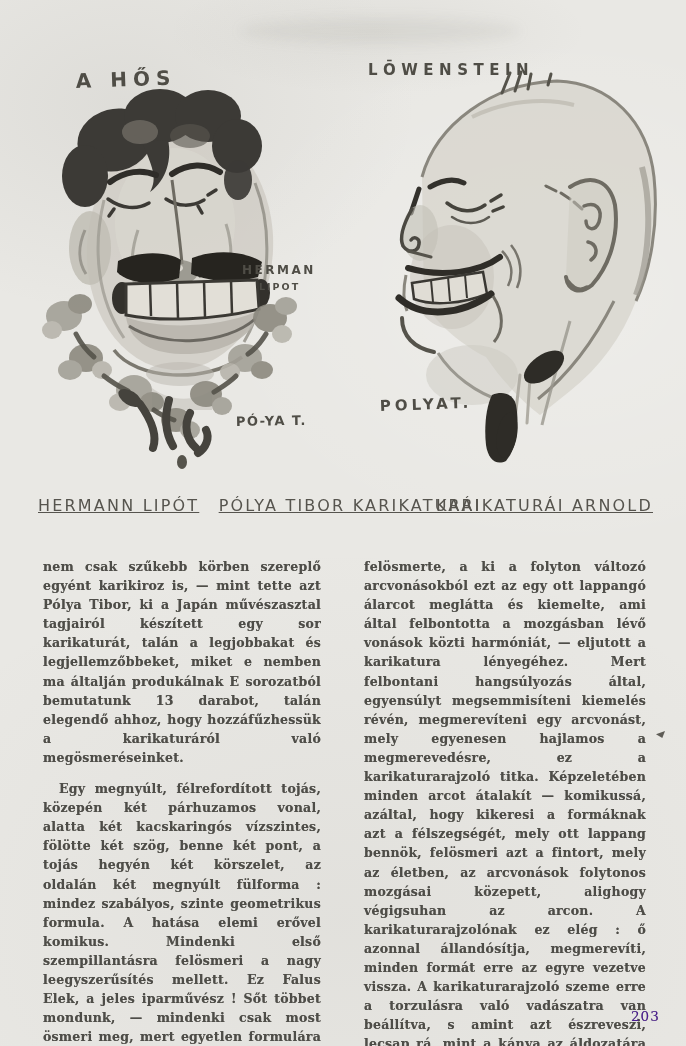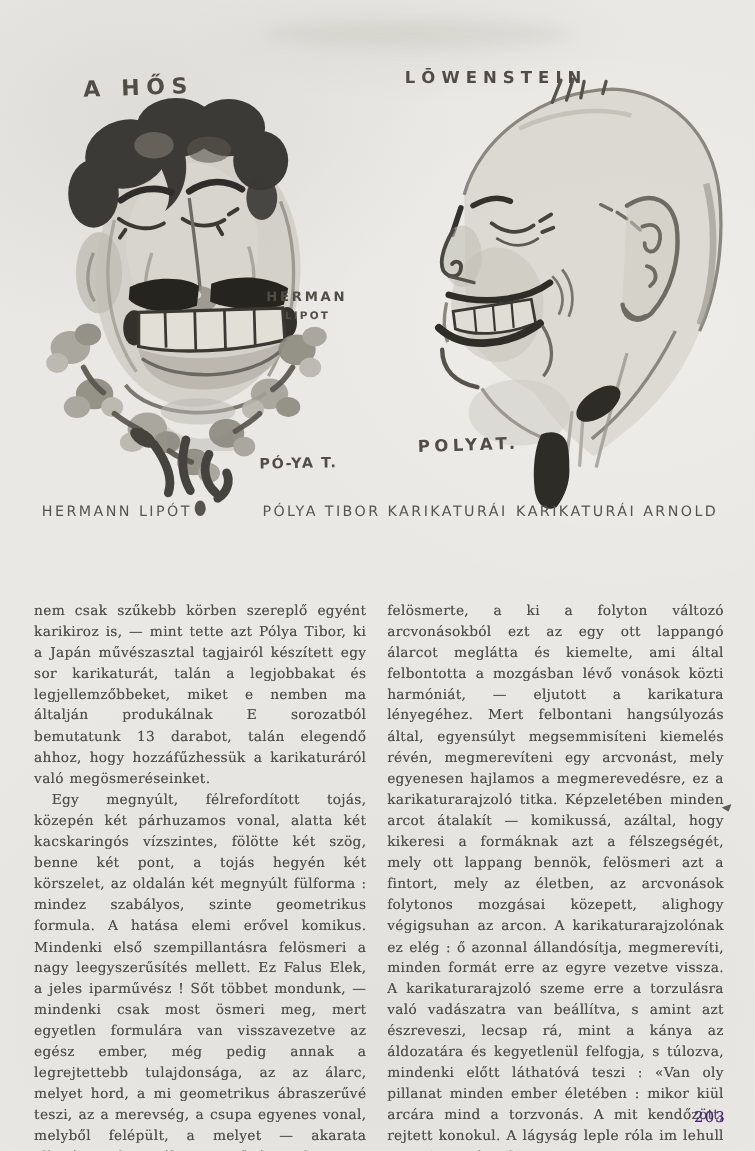--- a/index.html
+++ b/index.html
@@ -17,31 +17,32 @@
   .abs{position:absolute;}
 
   
   .col{
     position:absolute;top:545px;
     font-size:12.5px;line-height:19.1px;
     letter-spacing:0.25px;word-spacing:1px;
     text-align:justify;color:#4e4d48;
     text-shadow:0 0 0.35px rgba(60,58,52,0.55);
   }
-  .col p{margin:0;}
+  .col p{margin:12px;font-weight:bold;}
   .col p.indented{text-indent:16px;}
   .col-left{left:31px;width:302px;}
   .col-right{left:352px;width:306px;}
 
   
   .caption{
-    position:absolute;top:458px;
+    position:absolute;top:496px;
     font-family:"DejaVu Sans", sans-serif;
-    font-size:13px;letter-spacing:2.2px;color:#56544e;
+    font-size:16px;letter-spacing:2.2px;color:#56544e;
     white-space:nowrap;
+    text-decoration:underline;
   }
   .caption-left{left:38px;}
   .caption-center{left:350px;transform:translateX(-50%);}
   .caption-right{right:33px;}
 
   .page-number{
     position:absolute;left:631px;top:1008px;
     font-size:13.5px;letter-spacing:1px;color:#4c1d95;
     text-shadow:0 0 0.35px rgba(60,58,52,0.55);
   }

